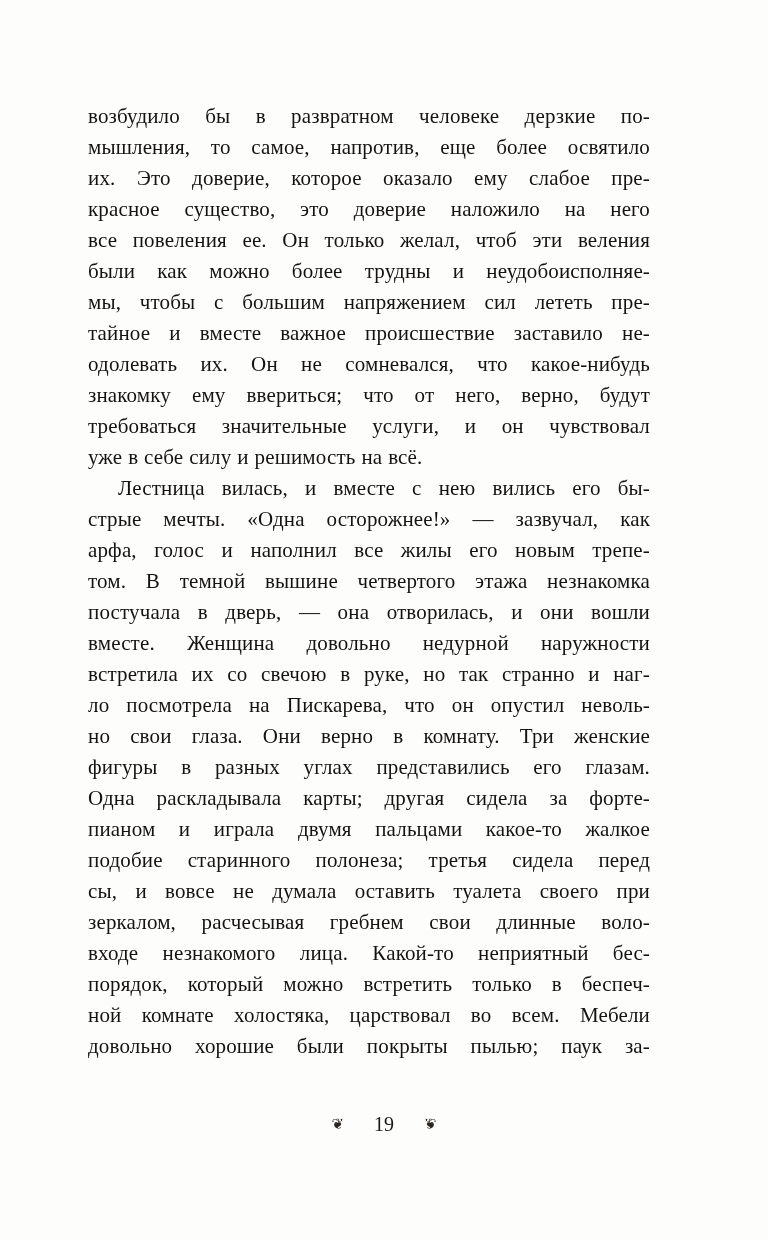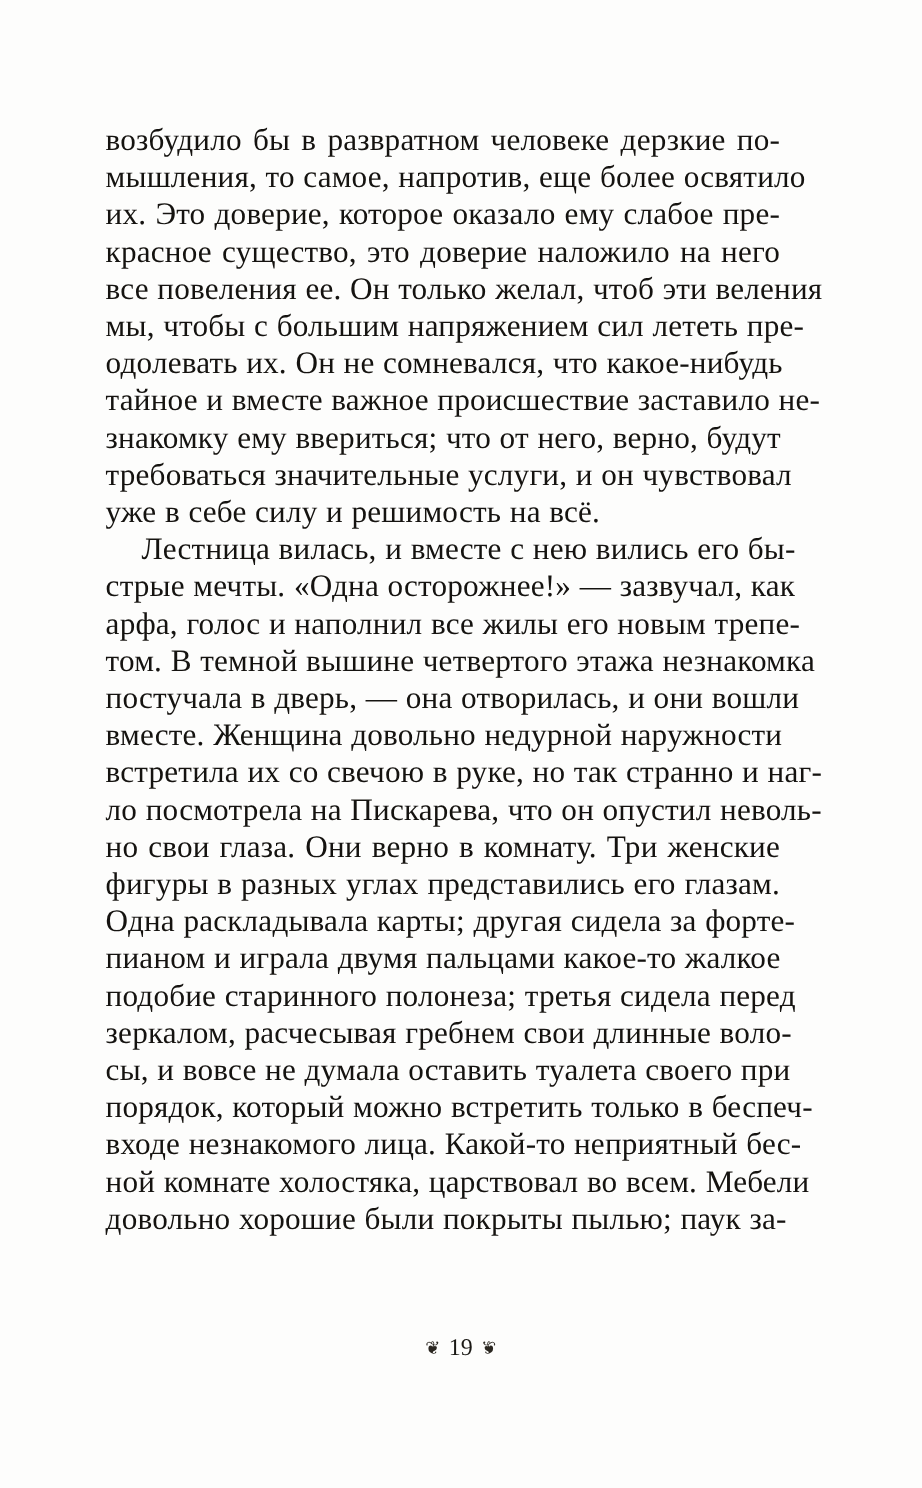--- a/index.html
+++ b/index.html
@@ -23,21 +23,21 @@
   .text-block {
     position: absolute;
     left: 88px;
     top: 101px;
     width: 562px;
   }
   .paragraph {
     margin: 0;
   }
   .line {
-    font-size: 26px;
+    font-size: 21px;
     line-height: 31px;
     text-align: justify;
     text-align-last: justify;
     letter-spacing: 0.15px;
     word-spacing: 0.5px;
     white-space: nowrap;
   }
   .line.last {
     text-align: right;
     text-align-last: left;
@@ -49,21 +49,21 @@
     position: absolute;
     top: 1108px;
     left: 0;
     width: 768px;
     text-align: center;
     line-height: 30px;
   }
   .page-num {
     font-size: 20px;
     color: #1a1814;
-    margin: 0 3px;
+    margin: 0 26px;
     vertical-align: middle;
   }
   .fleuron {
     display: inline-block;
     font-family: "DejaVu Sans", sans-serif;
     font-size: 15px;
     color: #2a2620;
     vertical-align: middle;
   }
   .fleuron.flip {
@@ -76,46 +76,47 @@
 <div class="page">
 
   <div class="text-block">
 
     <div class="paragraph">
       <div class="line">возбудило бы в развратном человеке дерзкие по-</div>
       <div class="line">мышления, то самое, напротив, еще более освятило</div>
       <div class="line">их. Это доверие, которое оказало ему слабое пре-</div>
       <div class="line">красное существо, это доверие наложило на него</div>
       <div class="line">все повеления ее. Он только желал, чтоб эти веления</div>
+      <div class="line">были как можно более трудны и неудобоисполняе-</div>
       <div class="line">мы, чтобы с большим напряжением сил лететь пре-</div>
+      <div class="line">тайное и вместе важное происшествие заставило не-</div>
       <div class="line">одолевать их. Он не сомневался, что какое-нибудь</div>
-      <div class="line">тайное и вместе важное происшествие заставило не-</div>
       <div class="line">знакомку ему ввериться; что от него, верно, будут</div>
       <div class="line">требоваться значительные услуги, и он чувствовал</div>
       <div class="line last">уже в себе силу и решимость на всё.</div>
     </div>
 
     <div class="paragraph">
       <div class="line indent">Лестница вилась, и вместе с нею вились его бы-</div>
       <div class="line">стрые мечты. «Одна осторожнее!» — зазвучал, как</div>
       <div class="line">арфа, голос и наполнил все жилы его новым трепе-</div>
       <div class="line">том. В темной вышине четвертого этажа незнакомка</div>
       <div class="line">постучала в дверь, — она отворилась, и они вошли</div>
       <div class="line">вместе. Женщина довольно недурной наружности</div>
       <div class="line">встретила их со свечою в руке, но так странно и наг-</div>
       <div class="line">ло посмотрела на Пискарева, что он опустил неволь-</div>
       <div class="line">но свои глаза. Они верно в комнату. Три женские</div>
       <div class="line">фигуры в разных углах представились его глазам.</div>
       <div class="line">Одна раскладывала карты; другая сидела за форте-</div>
       <div class="line">пианом и играла двумя пальцами какое-то жалкое</div>
       <div class="line">подобие старинного полонеза; третья сидела перед</div>
+      <div class="line">сы, и вовсе не думала оставить туалета своего при</div>
       <div class="line">зеркалом, расчесывая гребнем свои длинные воло-</div>
-      <div class="line">сы, и вовсе не думала оставить туалета своего при</div>
+      <div class="line">входе незнакомого лица. Какой-то неприятный бес-</div>
       <div class="line">порядок, который можно встретить только в беспеч-</div>
-      <div class="line">входе незнакомого лица. Какой-то неприятный бес-</div>
       <div class="line">ной комнате холостяка, царствовал во всем. Мебели</div>
       <div class="line">довольно хорошие были покрыты пылью; паук за-</div>
     </div>
 
   </div>
 
   <div class="footer">
     <span class="fleuron">❦</span>
     <span class="page-num">19</span>
     <span class="fleuron flip">❦</span>

